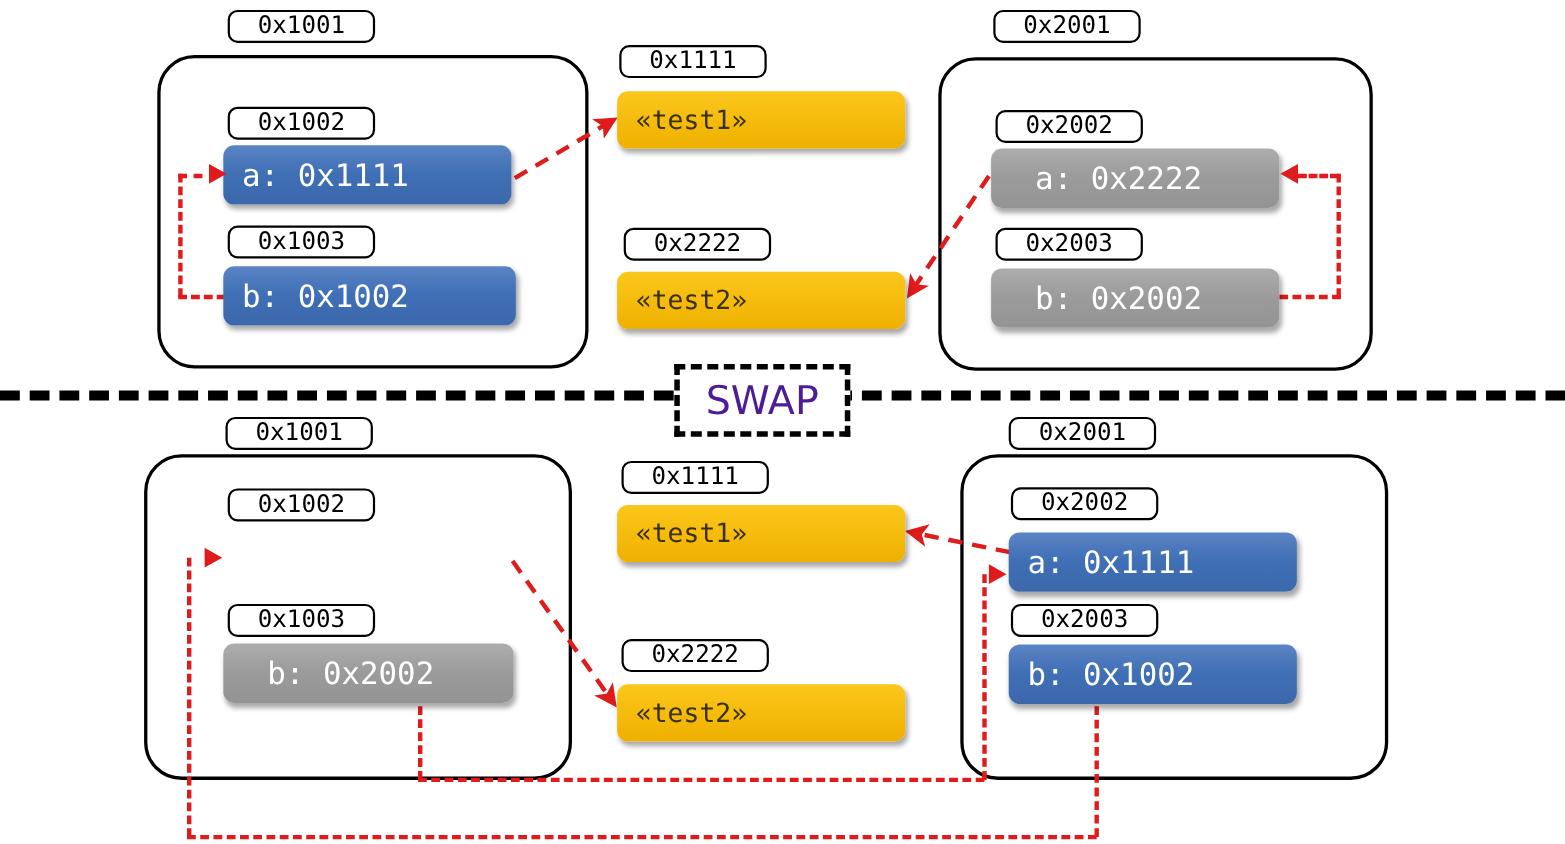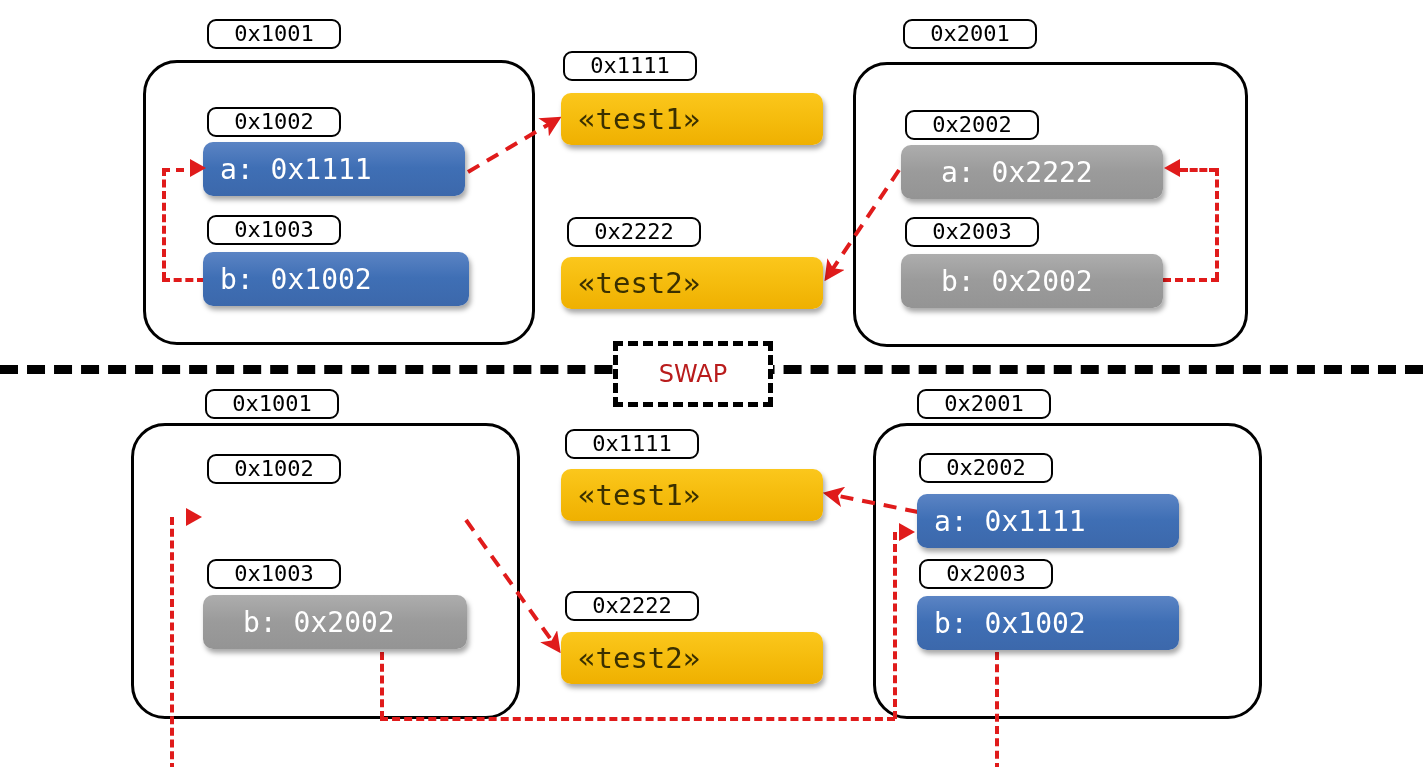--- a/index.html
+++ b/index.html
@@ -1,45 +1,45 @@
 <!DOCTYPE html>
 <html><head>
 <meta charset="utf-8">
 <style>
   html,body{margin:0;padding:0;background:#ffffff;}
   body{width:1423px;height:767px;position:relative;overflow:hidden;
        font-family:"DejaVu Sans Mono",monospace;}
-  #stage{position:absolute;left:0;top:12px;width:1423px;height:602px;}
+  #stage{position:absolute;left:0;top:2px;width:1423px;height:602px;}
 
   
   .region{position:absolute;border:3px solid #000;border-radius:34px;background:#fff;}
 
   
   .tag{position:absolute;border:2.5px solid #000;border-radius:9px;background:#fff;
        height:30px;line-height:26px;text-align:center;color:#000;
        font-family:"DejaVu Sans Mono",monospace;font-size:22px;letter-spacing:0px;
        z-index:6;white-space:nowrap;padding:0 7px;box-sizing:border-box;}
 
   
   .cell{position:absolute;border-radius:10px;z-index:5;
         font-family:"DejaVu Sans Mono",monospace;font-size:28px;color:#ffffff;
         display:flex;align-items:center;padding-left:17px;box-sizing:border-box;
         white-space:pre;
         box-shadow:2px 4px 5px rgba(0,0,0,0.34);}
   .cell.blue{background:linear-gradient(180deg,#5b84c4 0%,#3f6fb5 48%,#3c68ab 100%);}
   .cell.gray{background:linear-gradient(180deg,#adadad 0%,#9b9b9b 48%,#949494 100%);padding-left:40px;}
   .cell.yellow{background:linear-gradient(180deg,#fbc71c 0%,#f5bc0d 50%,#efb000 100%);
-               color:#3a3000;font-size:29px;}
+               color:#3a3000;font-size:24px;}
 
   
   .divider{position:absolute;left:0;width:1423px;height:0;
            border-top:9px dashed #000;z-index:3;}
   .swap-box{position:absolute;border:5px dashed #000;background:#fff;
             display:flex;align-items:center;justify-content:center;
-            font-family:"DejaVu Sans",sans-serif;font-size:24px;color:#b91c1c;z-index:7;}
+            font-family:"DejaVu Sans",sans-serif;font-size:36px;color:#4c1d95;z-index:7;}
 
   
   .h{position:absolute;height:0;border-top:4px dashed #e01b1b;z-index:4;}
   .v{position:absolute;width:0;border-left:4px dashed #e01b1b;z-index:4;}
   .diag{position:absolute;left:0;top:0;width:1423px;height:767px;z-index:4;
         pointer-events:none;}
   .ah{position:absolute;width:0;height:0;z-index:8;}
   .ah-r{border-top:9px solid transparent;border-bottom:9px solid transparent;
         border-left:16px solid #e01b1b;}
   .ah-l{border-top:9px solid transparent;border-bottom:9px solid transparent;

